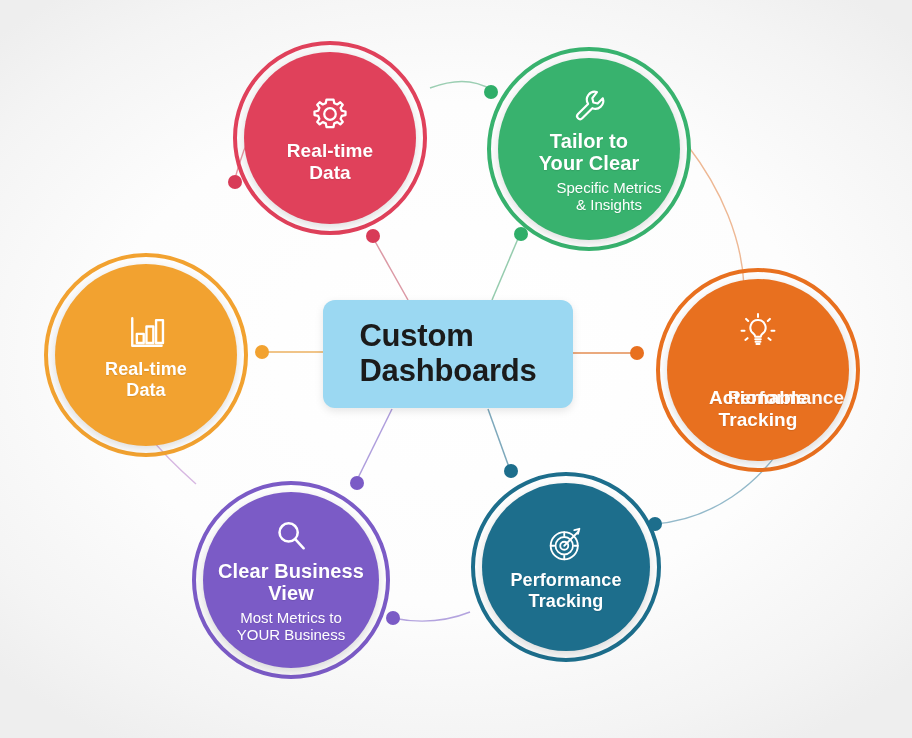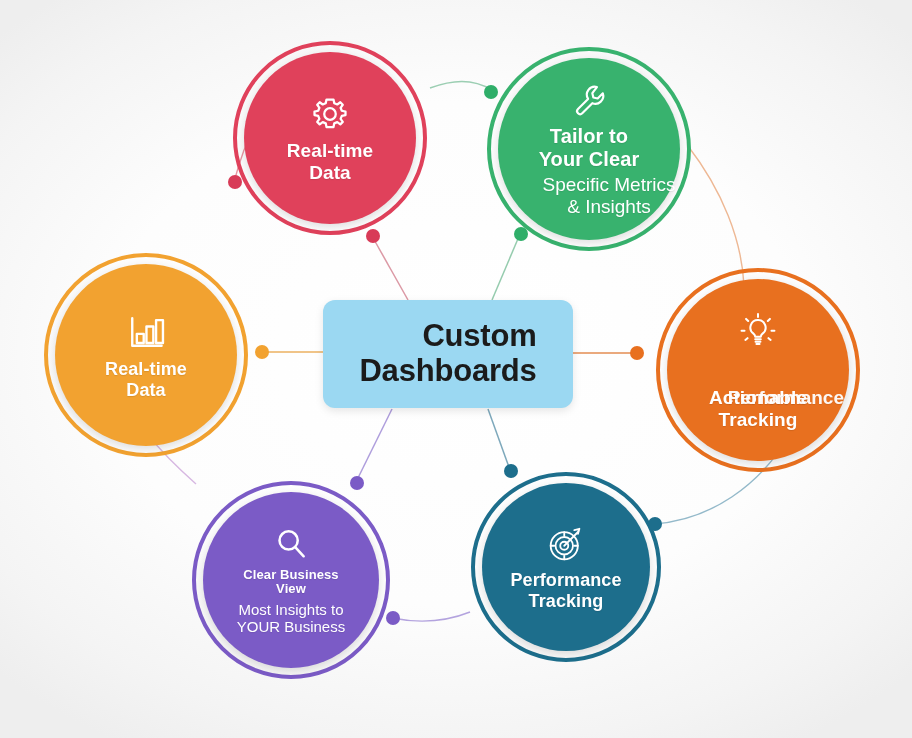--- a/index.html
+++ b/index.html
@@ -78,21 +78,21 @@
   #center-card {
     position: absolute;
     left: 323px;
     top: 300px;
     width: 250px;
     height: 108px;
     border-radius: 12px;
     display: flex;
     align-items: center;
     justify-content: center;
-    text-align: right;
+    text-align: left;
     box-shadow: 0 3px 9px rgba(0,0,0,0.10);
   }
   #center-card .center-text {
     font-size: 31px;
     font-weight: bold;
     color: #1b1b1b;
     line-height: 1.12;
     white-space: pre-line;
     letter-spacing: -0.2px;
   }
@@ -144,21 +144,21 @@
 
   <div class="ring" style="left:487px; top:47px; width:204px; height:204px; border-width:4px; border-color:#38B26E;"></div>
   <div class="disc" style="left:498px; top:58px; width:182px; height:182px; background:#38B26E;">
     <span class="node-icon">
       <svg width="40" height="40" viewBox="0 0 48 48">
         <path d="M33.5 8.5 a9.5 9.5 0 0 0 -10.6 14.2 l-12.1 12.1 a3.6 3.6 0 0 0 5.1 5.1 l12.1-12.1 a9.5 9.5 0 0 0 12.6-11.8 l-6.2 6.2 -5.2-1.2 -1.2-5.2 z" fill="none" stroke="#ffffff" stroke-width="2.6" stroke-linejoin="round" stroke-linecap="round"></path>
       </svg>
     </span>
     <div class="node-title" style="font-size:20px;">Tailor to
 Your Clear</div>
-    <div class="node-sub" style="font-size:19px;margin-left:40px;">Specific Metrics
+    <div class="node-sub" style="font-size:15px;margin-left:40px;">Specific Metrics
 &amp; Insights</div>
   </div>
   <div class="dot" style="left:484px; top:85px; width:14px; height:14px; background:#2FAE69;"></div>
   <div class="dot" style="left:514px; top:227px; width:14px; height:14px; background:#2FAE69;"></div>
 
   <div class="ring" style="left:656px; top:268px; width:204px; height:204px; border-width:4px; border-color:#E8701F;"></div>
   <div class="disc" style="left:667px; top:279px; width:182px; height:182px; background:#E8701F;">
     <span class="node-icon">
       <svg width="42" height="42" viewBox="0 0 48 48">
         <g fill="none" stroke="#ffffff" stroke-width="2.3" stroke-linecap="round" stroke-linejoin="round">
@@ -199,23 +199,23 @@
   <div class="ring" style="left:192px; top:481px; width:198px; height:198px; border-width:4px; border-color:#7B5BC6;"></div>
   <div class="disc" style="left:203px; top:492px; width:176px; height:176px; background:#7B5BC6;">
     <span class="node-icon">
       <svg width="38" height="38" viewBox="0 0 48 48">
         <g fill="none" stroke="#ffffff" stroke-width="3.2" stroke-linecap="round">
           <circle cx="21" cy="19.5" r="11.5"></circle>
           <path d="M29.6 28.4 L40 39.5"></path>
         </g>
       </svg>
     </span>
-    <div class="node-title" style="font-size:13px;">Clear Business
+    <div class="node-title" style="font-size:20px;">Clear Business
 View</div>
-    <div class="node-sub" style="font-size:15px;">Most Insights to
+    <div class="node-sub" style="font-size:15px;">Most Metrics to
 YOUR Business</div>
   </div>
   <div class="dot" style="left:350px; top:476px; width:14px; height:14px; background:#7B5BC6;"></div>
   <div class="dot" style="left:386px; top:611px; width:14px; height:14px; background:#7B5BC6;"></div>
 
   <div class="ring" style="left:44px; top:253px; width:204px; height:204px; border-width:4px; border-color:#F2A230;"></div>
   <div class="disc" style="left:55px; top:264px; width:182px; height:182px; background:#F2A230;">
     <span class="node-icon">
       <svg width="44" height="44" viewBox="0 0 48 48">
         <g fill="none" stroke="#ffffff" stroke-width="2.6" stroke-linejoin="round" stroke-linecap="round">

